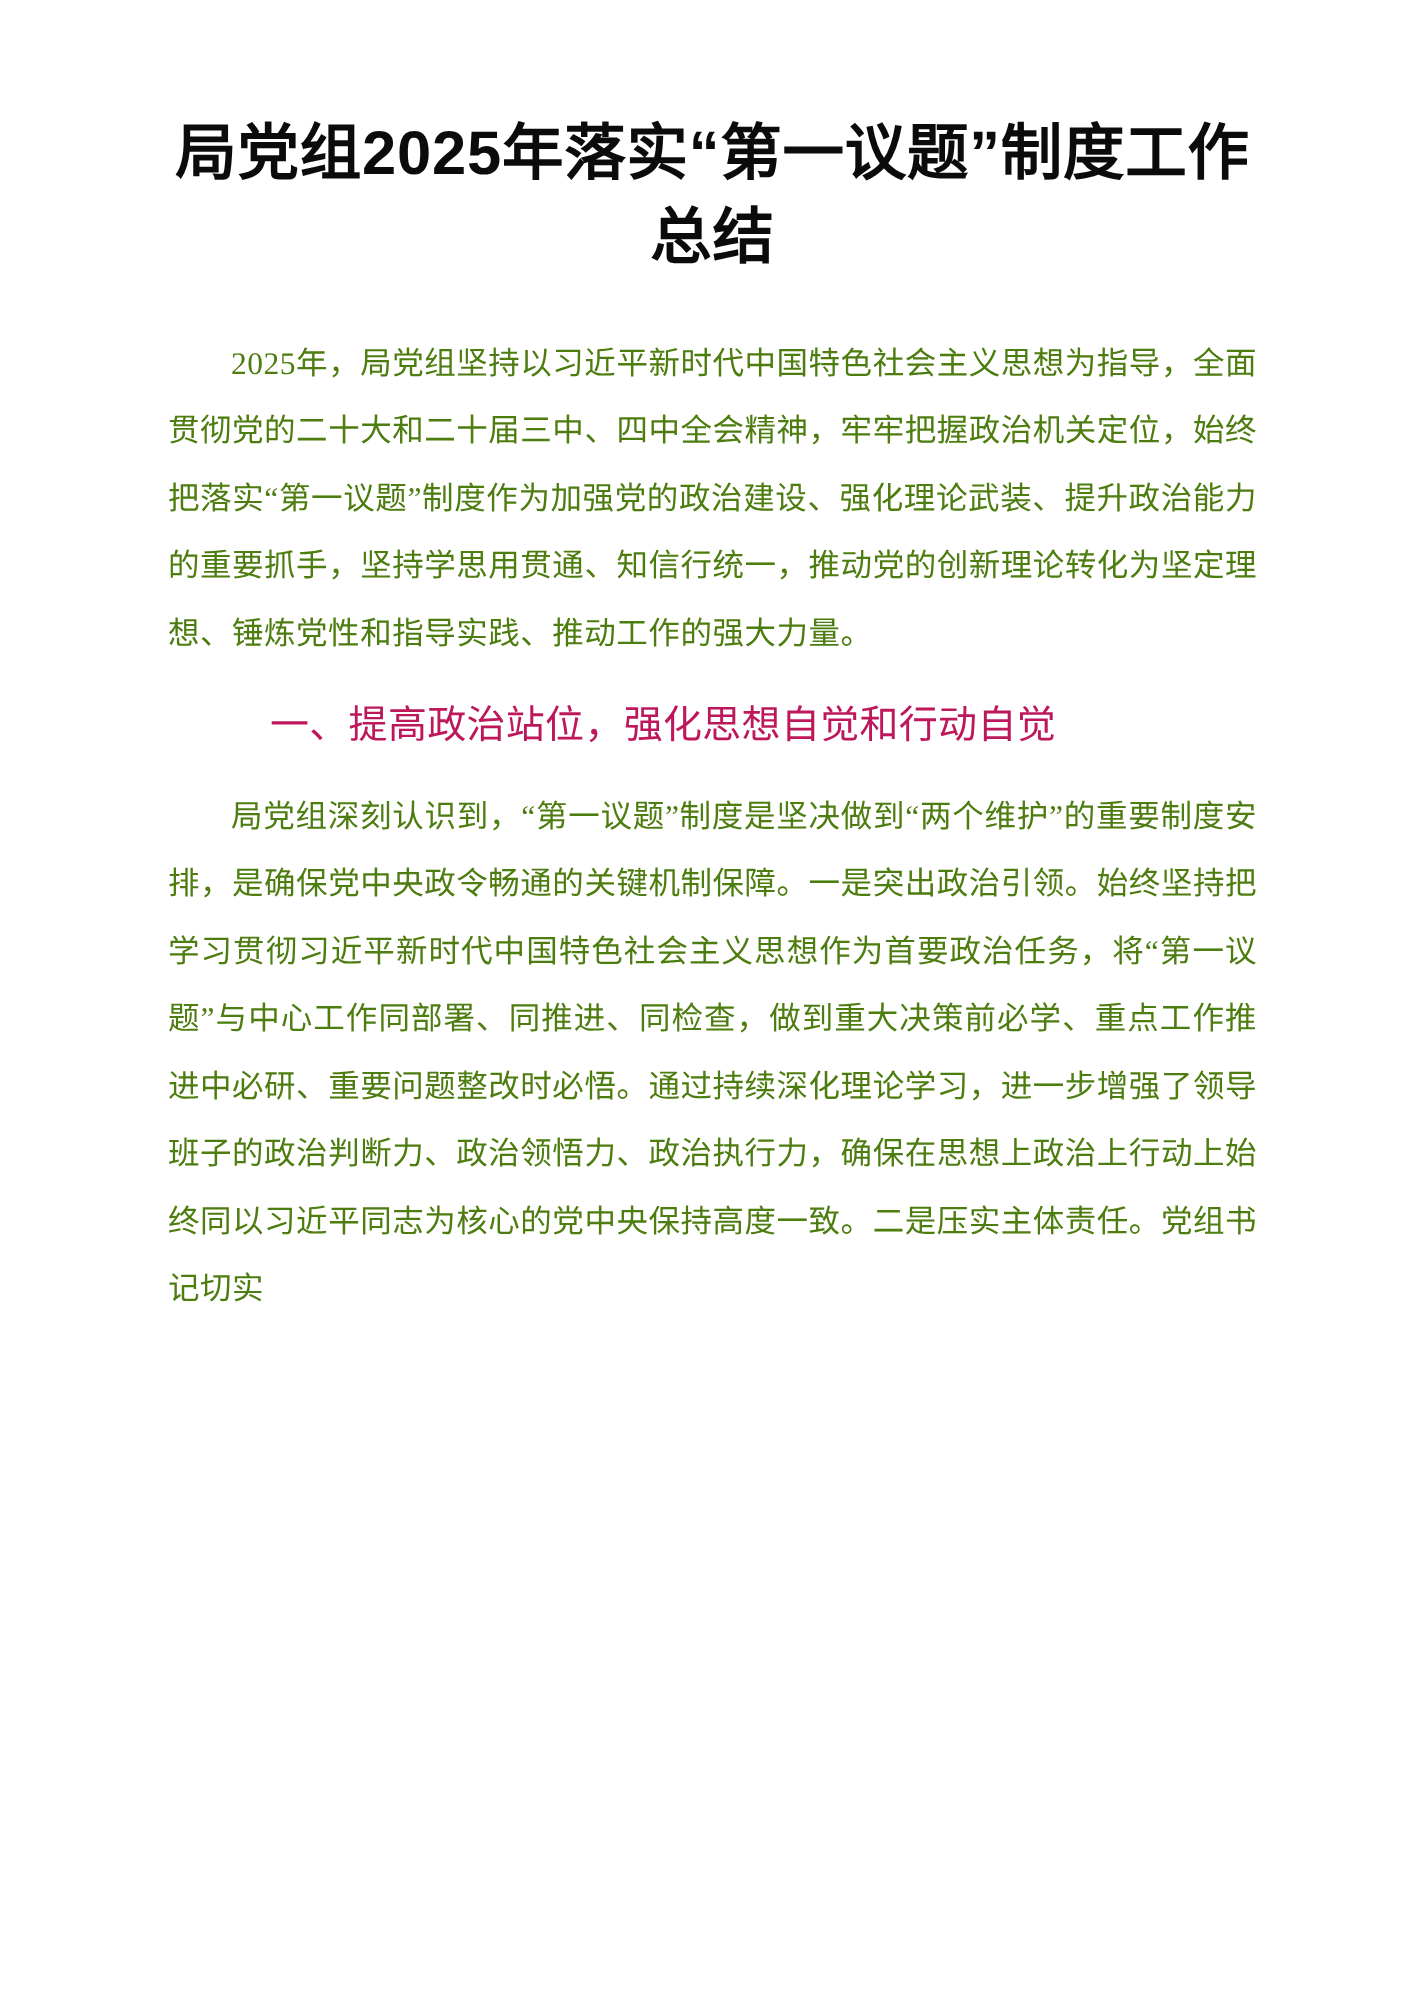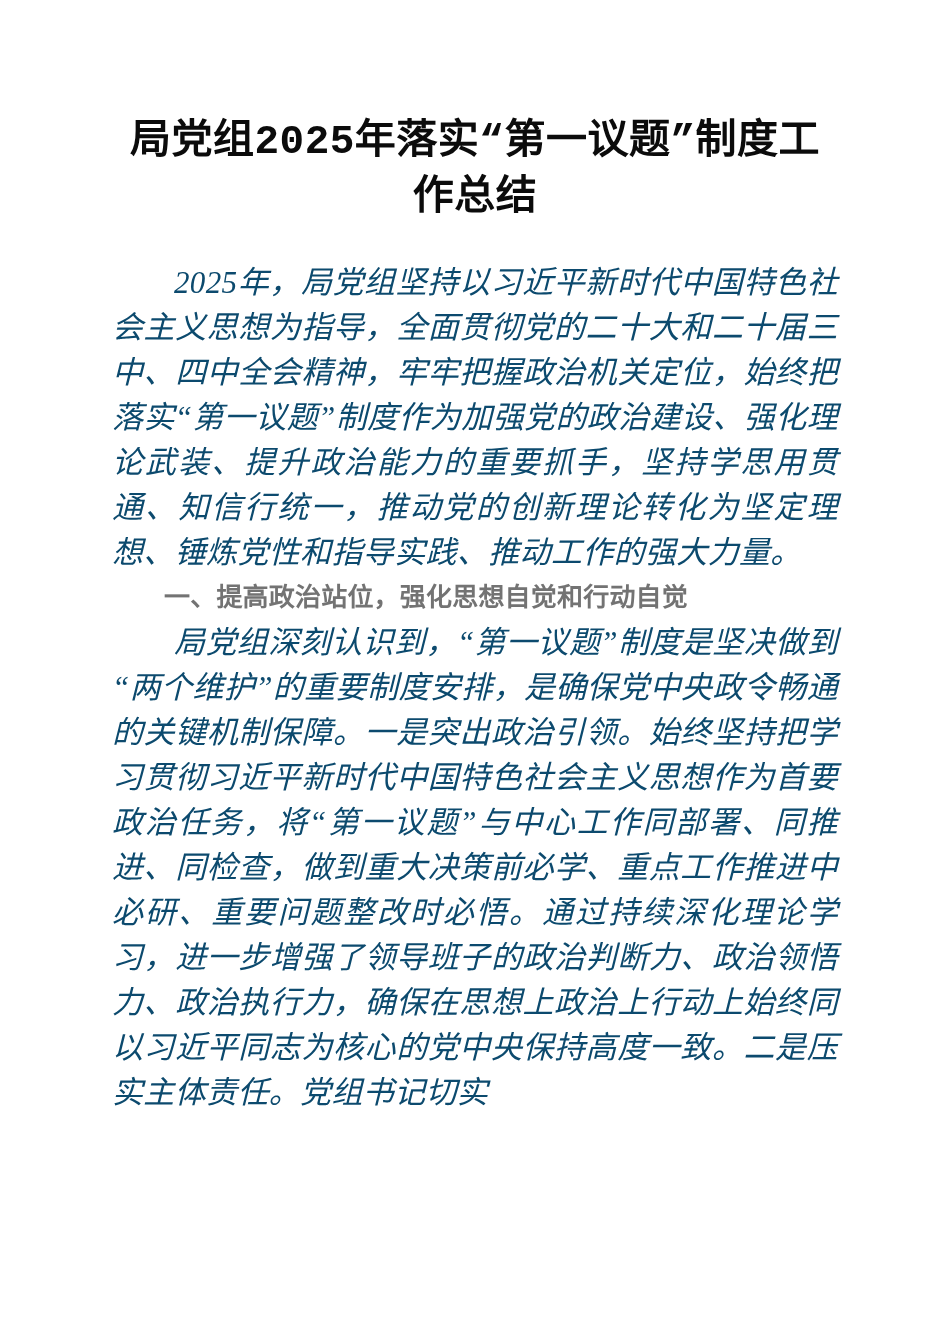--- a/index.html
+++ b/index.html
@@ -27,60 +27,59 @@
 
   .content {
     position: absolute;
     left: 112px;
     top: 0;
     width: 726px;
   }
 
   
   .doc-title {
-    font-family: Liberation Mono, monospace;
+    font-family: Liberation Sans, sans-serif;
     font-weight: bold;
     font-size: 41px;
     line-height: 56px;
     text-align: center;
     letter-spacing: 0.5px;
-    margin: 12px;
-    padding-top: 102px;
+    margin: 0;
+    padding-top: 74px;
     color: #0b0b0b;
   }
 
   
   .body-block {
     margin-top: 34px;
   }
 
   p.para {
     margin: 0;
     font-family: "Liberation Serif", "DejaVu Serif", serif;
-    font-size: 31px;
+    font-size: 21px;
     line-height: 45px;
     text-align: justify;
     text-justify: inter-ideograph;
     text-indent: 2em;
     letter-spacing: 0.35px;
-    color: #0c4a6e;
+    color: #4d7c0f;
     word-break: break-all;
-    font-style: italic;
   }
 
   h2.section-heading {
-    margin: 0;
+    margin: 16px;
     font-family: "Liberation Sans", "DejaVu Sans", sans-serif;
-    font-weight: bold;
+    font-weight: normal;
     font-size: 26px;
     line-height: 45px;
     text-indent: 2em;
     letter-spacing: 0.2px;
     text-align: left;
-    color: #737373;
+    color: #be185d;
   }
 
   
   p.para.continued {
     text-align: justify;
   }
 </style>
 </head>
 <body>
 

